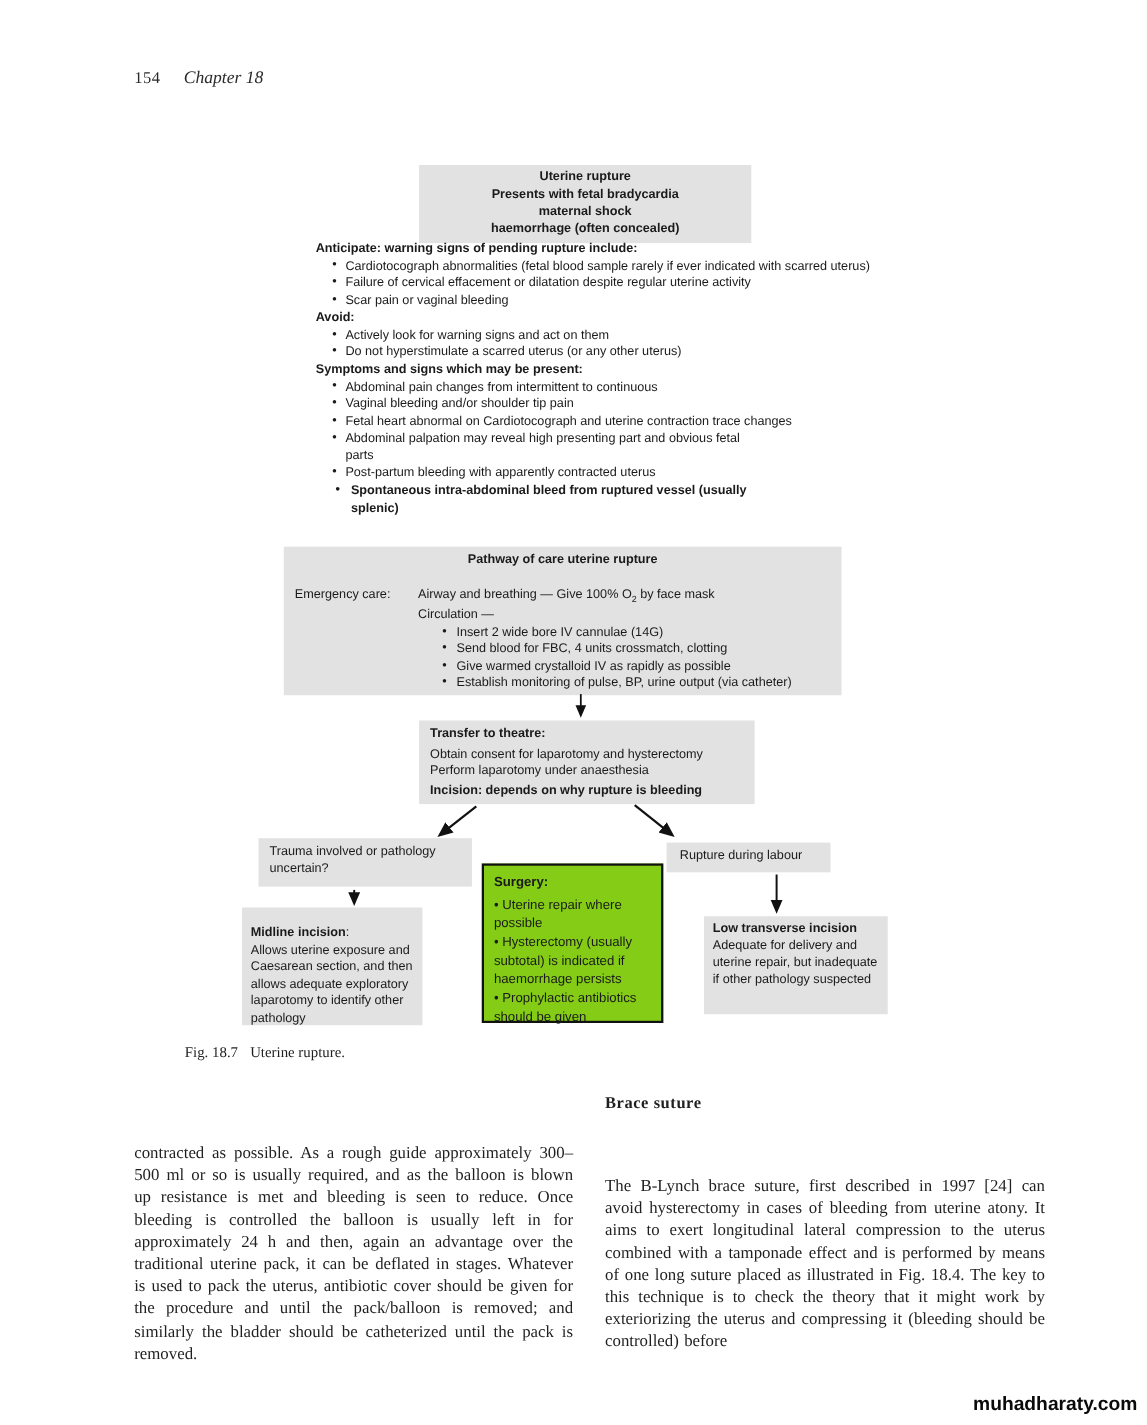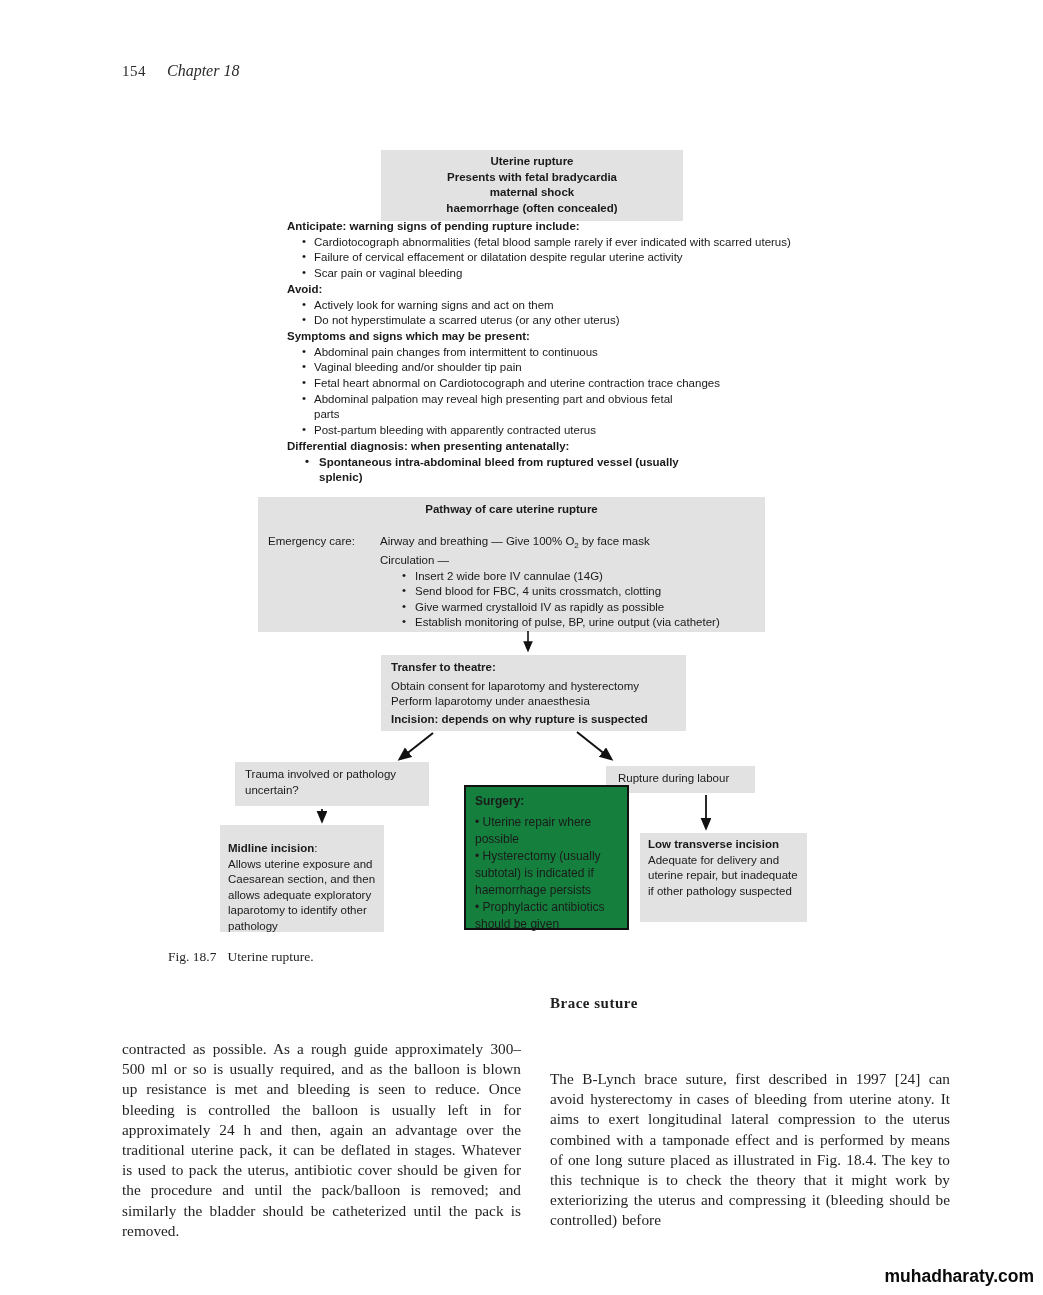--- a/index.html
+++ b/index.html
@@ -42,22 +42,22 @@
   
   .transfer { left:381px; top:655px; width:305px; height:76px; padding:5px 10px; }
   .transfer .title { font-weight:bold; margin-bottom:3px; }
   .transfer .last { font-weight:bold; margin-top:2px; }
   
   .trauma { left:235px; top:762px; width:194px; height:44px; padding:5px 10px; }
   .rupture { left:606px; top:766px; width:149px; height:27px; padding:5px 0 0 12px; }
   .midline { left:220px; top:825px; width:164px; height:107px; padding:16px 8px; }
   .lowtrans { left:640px; top:833px; width:167px; height:89px; padding:4px 8px; }
   .surgery {
-    position:absolute; left:464px; top:785px; width:165px; height:145px;
-    background:#15803d; border:2px solid #111111;
+    position:absolute; left:438px; top:785px; width:165px; height:145px;
+    background:#84cc16; border:2px solid #111111;
     font-size:12px; line-height:17px; padding:6px 9px;
   }
   .surgery .title { font-weight:bold; margin-bottom:4px; }
   .surgery .item::before { content:"\2022\00a0"; }
   
   svg.arrows { position:absolute; left:0; top:0; pointer-events:none; }
   
   .caption { position:absolute; left:122px; top:949px; font-family:"Liberation Serif", serif; font-size:13.5px; color:#1f1f1f; }
   .caption .lab { font-weight:normal; margin-right:11px;margin-left:46px; }
   .coltext { position:absolute; font-family:"Liberation Serif", serif; font-size:15.3px; line-height:20.2px; color:#1f1f1f; text-align:justify; word-spacing:1px;margin-top:44px; }
@@ -93,21 +93,20 @@
     <div class="bul">Do not hyperstimulate a scarred uterus (or any other uterus)</div>
     <div class="h">Symptoms and signs which may be present:</div>
     <div class="bul">Abdominal pain changes from intermittent to continuous</div>
     <div class="bul">Vaginal bleeding and/or shoulder tip pain</div>
     <div class="bul">Fetal heart abnormal on Cardiotocograph and uterine contraction trace changes</div>
     <div class="bul">
       <span class="ln">Abdominal palpation may reveal high presenting part and obvious fetal</span>
       <span class="ln">parts</span>
     </div>
     <div class="bul">Post-partum bleeding with apparently contracted uterus</div>
-    <div class="h">Differential diagnosis: when presenting antenatally:</div>
     <div class="bul bbold">
       <span class="ln">Spontaneous intra-abdominal bleed from ruptured vessel (usually</span>
       <span class="ln">splenic)</span>
     </div>
   </div>
 
   <div class="gbox pathway">
     <div class="title">Pathway of care uterine rupture</div>
     <div class="row">
       <div class="lbl">Emergency care:</div>
@@ -119,21 +118,21 @@
         <div class="bul">Give warmed crystalloid IV as rapidly as possible</div>
         <div class="bul">Establish monitoring of pulse, BP, urine output (via catheter)</div>
       </div>
     </div>
   </div>
 
   <div class="gbox transfer">
     <div class="title">Transfer to theatre:</div>
     <div>Obtain consent for laparotomy and hysterectomy</div>
     <div>Perform laparotomy under anaesthesia</div>
-    <div class="last">Incision: depends on why rupture is suspected</div>
+    <div class="last">Incision: depends on why rupture is bleeding</div>
   </div>
 
   <div class="gbox trauma">Trauma involved or pathology uncertain?</div>
   <div class="gbox rupture">Rupture during labour</div>
 
   <div class="gbox midline">
     <div><span class="bold">Midline incision</span><span>:</span></div>
     <div>Allows uterine exposure and Caesarean section, and then allows adequate exploratory laparotomy to identify other pathology</div>
   </div>
 

